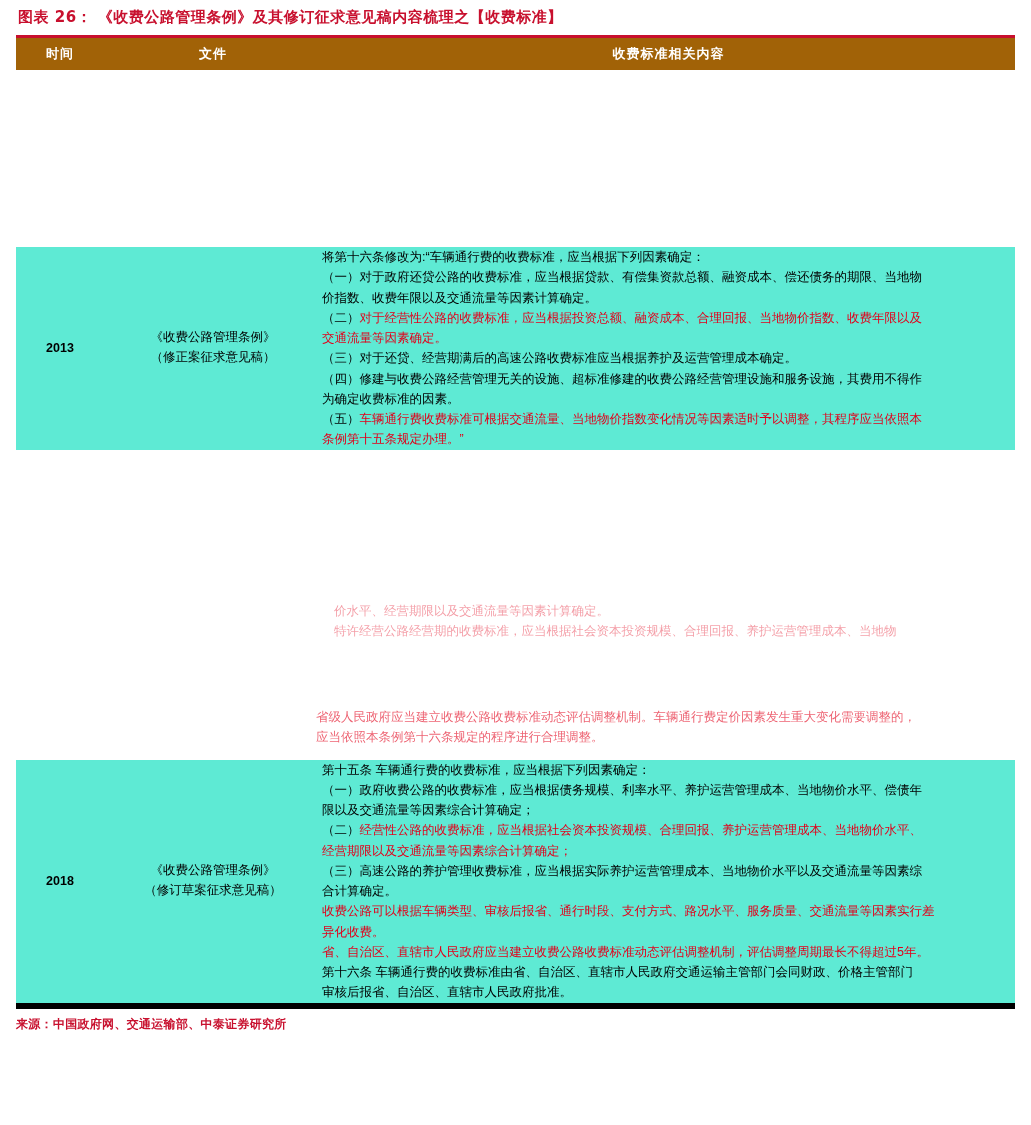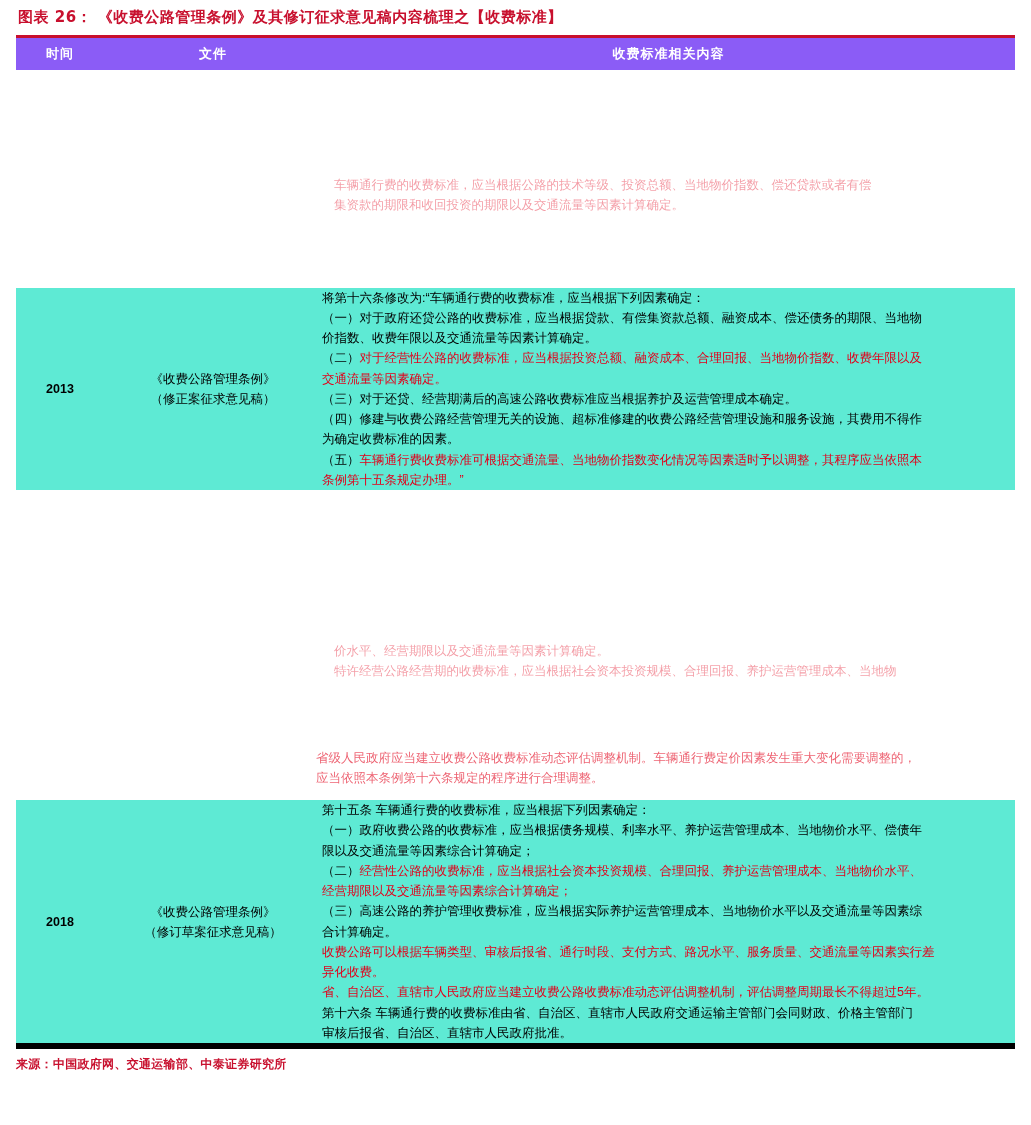--- a/index.html
+++ b/index.html
@@ -41,21 +41,21 @@
     letter-spacing: 0.5px;
     white-space: nowrap;
   }
   
   table.main {
     width: 100%;
     border-collapse: collapse;
     table-layout: fixed;
   }
   table.main th {
-    background: #8b5cf6;
+    background: #a16207;
     color: #ffffff;
     font-size: 13px;
     font-weight: bold;
     height: 30px;
     text-align: center;
     vertical-align: middle;
     border: none;
     letter-spacing: 1px;
   }
   col.c-time { width: 88px; }
@@ -76,20 +76,21 @@
     font-weight: bold;
     font-size: 13px;
     color: #000;
   }
   td.c-file-cell {
     text-align: center;
     font-size: 12.5px;
     line-height: 1.6;
     color: #000;
     padding: 4px 6px;
+    font-family: Liberation Mono, monospace;
   }
   td.c-content-cell {
     text-align: left;
     font-size: 12.5px;
     line-height: 1.62;
     padding: 6px 10px 8px 10px;
     color: #000;
   }
   td.c-content-cell p {
     margin: 0;
@@ -142,24 +143,20 @@
     <thead>
       <tr>
         <th>时间</th>
         <th>文件</th>
         <th>收费标准相关内容</th>
       </tr>
     </thead>
   </table>
 
   <div class="spacer-zone" style="height:105px;"></div>
-  <div class="faded-block" style="padding-left:318px;">
-    <div class="faded-line">车辆通行费的收费标准，应当根据公路的技术等级、投资总额、当地物价指数、偿还贷款或者有偿</div>
-    <div class="faded-line">集资款的期限和收回投资的期限以及交通流量等因素计算确定。</div>
-  </div>
   <div class="spacer-zone" style="height:72px;"></div>
 
   <table class="main">
     <colgroup>
       <col class="c-time">
       <col class="c-file">
       <col class="c-content">
     </colgroup>
     <tbody>
       <tr class="row-shaded">

